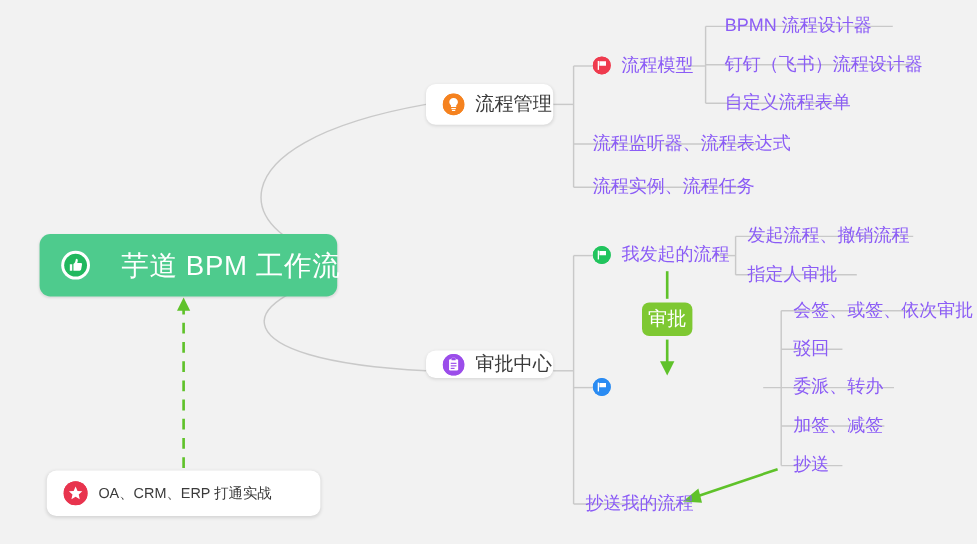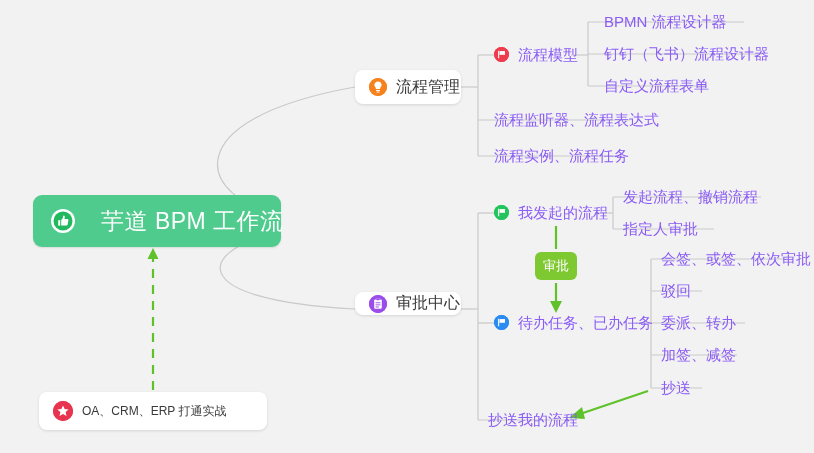--- a/index.html
+++ b/index.html
@@ -116,21 +116,21 @@
     left: 535px;
     top: 252px;
     width: 42px;
     height: 28px;
     background: #7ec832;
     border-radius: 6px;
     display: flex;
     align-items: center;
     justify-content: center;
     color: #ffffff;
-    font-size: 13px;
+    font-size: 16px;
   }
 </style>
 </head>
 <body>
 
 <div id="canvas">
 
   <svg id="wires" viewBox="0 0 814 453" xmlns="http://www.w3.org/2000/svg">
     <g fill="none" stroke="#c9c9c9" stroke-width="1.2">
 
@@ -298,21 +298,20 @@
   <div class="leaf" style="left:494px; top:315px;">
     <span class="ic ic-flag blue">
       <span class="glyph">
         <svg width="15" height="15" viewBox="0 0 15 15">
           <circle cx="7.5" cy="7.5" r="7.5" fill="#2a8bf2"></circle>
           <rect x="4.1" y="3.8" width="1.1" height="7.4" fill="#ffffff"></rect>
           <path d="M5.5 4.1 L11.0 4.1 L11.0 7.8 L5.5 7.8 Z" fill="#ffffff"></path>
         </svg>
       </span>
     </span>
-    <span class="leaf-text with-icon">待办任务、已办任务</span>
   </div>
 
   <div class="leaf" style="left:661px; top:251px;">
     <span class="leaf-text">会签、或签、依次审批</span>
   </div>
 
   <div class="leaf" style="left:661px; top:283px;text-align:center;">
     <span class="leaf-text">驳回</span>
   </div>
 

